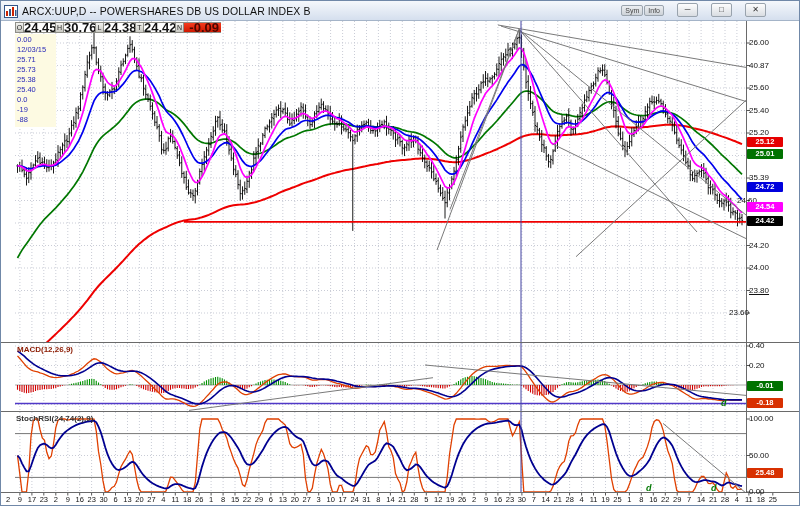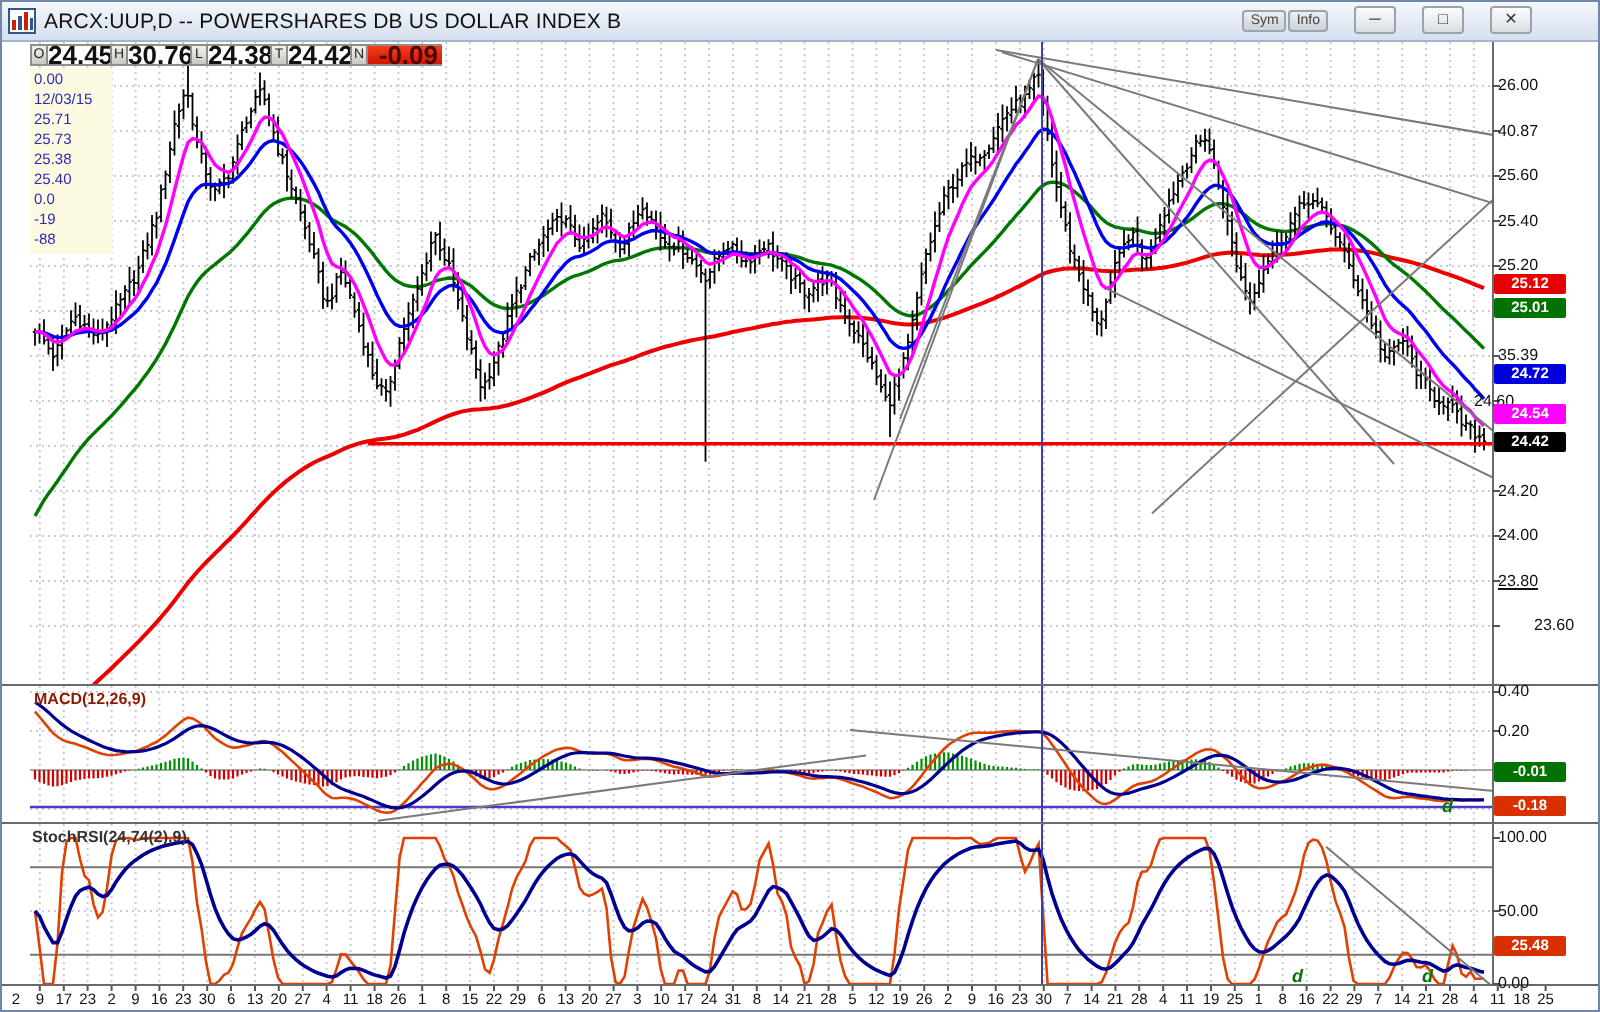--- a/index.html
+++ b/index.html
@@ -139,21 +139,21 @@
   <div class="tick" style="left: 748px; top: 38px;">26.00</div>
       <div class="tick" style="left: 748px; top: 60.5px;">40.87</div>
       <div class="tick" style="left: 748px; top: 83px;">25.60</div>
       <div class="tick" style="left: 748px; top: 105.5px;">25.40</div>
       <div class="tick" style="left: 748px; top: 128px;">25.20</div>
       <div class="tick" style="left: 748px; top: 173px;">35.39</div>
       <div class="tick" style="left: 704px; top: 195.5px; margin-left: 32px;">24.60</div>
       <div class="tick" style="left: 748px; top: 240.5px;">24.20</div>
       <div class="tick" style="left: 748px; top: 263px;">24.00</div>
       <div class="tick" style="left: 748px; top: 285.5px; text-decoration: underline;">23.80</div>
-      <div class="tick" style="left: 766px; top: 308px;">23.60</div>
+      <div class="tick" style="left: 728px; top: 308px;">23.60</div>
       <div class="tick" style="left: 748px; top: 341px;">0.40</div>
       <div class="tick" style="left: 748px; top: 360.5px;">0.20</div>
       <div class="tick" style="left: 748px; top: 414px;">100.00</div>
       <div class="tick" style="left: 748px; top: 450.5px;">50.00</div>
       <div class="tick" style="left: 748px; top: 487px;">0.00</div>
       <div class="badge" style="top: 136px; background: rgb(230, 0, 0);">25.12</div>
       <div class="badge" style="top: 148.375px; background: rgb(0, 114, 0);">25.01</div>
       <div class="badge" style="top: 181px; background: rgb(0, 0, 221);">24.72</div>
       <div class="badge" style="top: 201.25px; background: rgb(255, 0, 255);">24.54</div>
       <div class="badge" style="top: 214.75px; background: rgb(0, 0, 0);">24.42</div>

